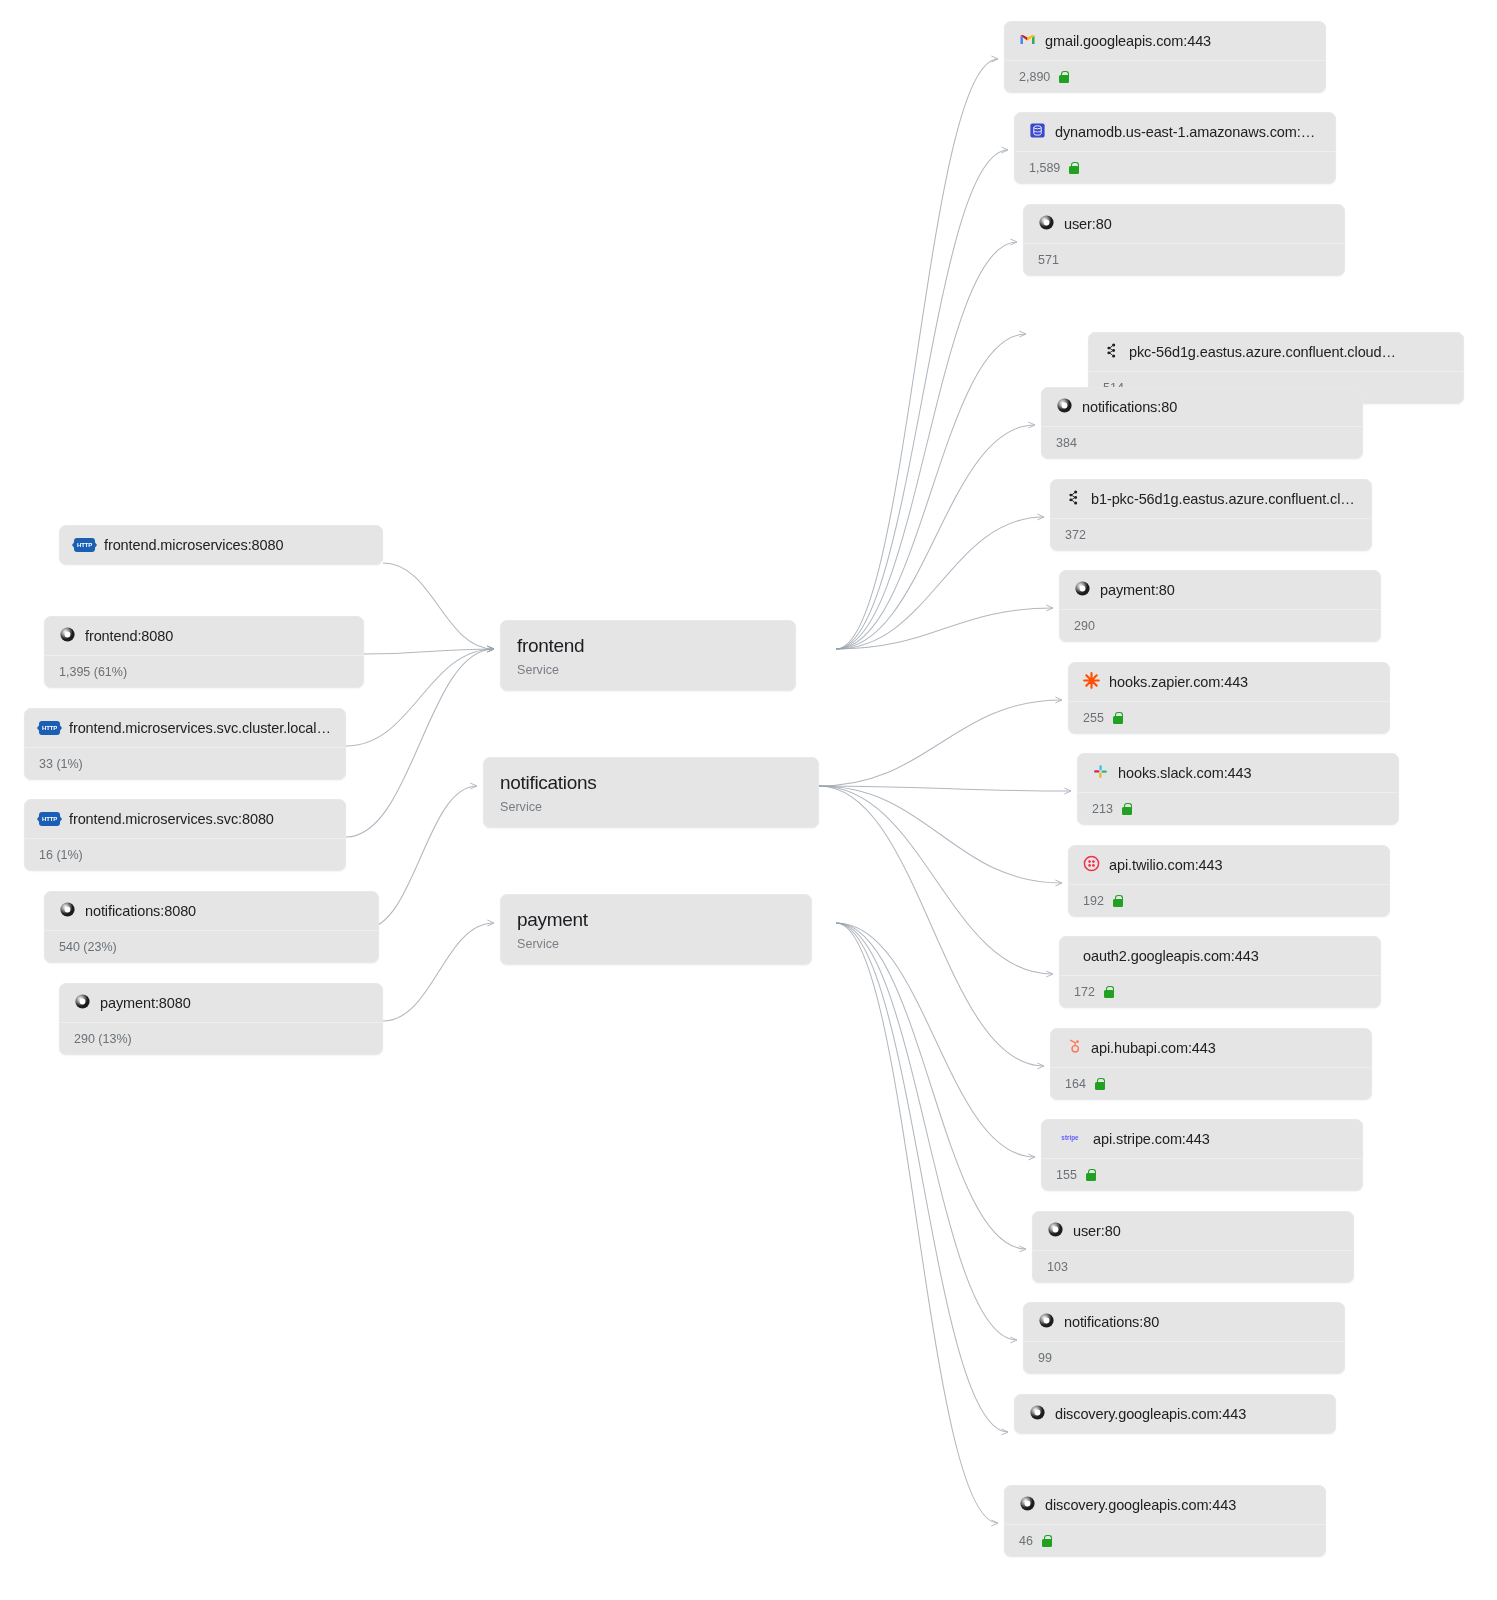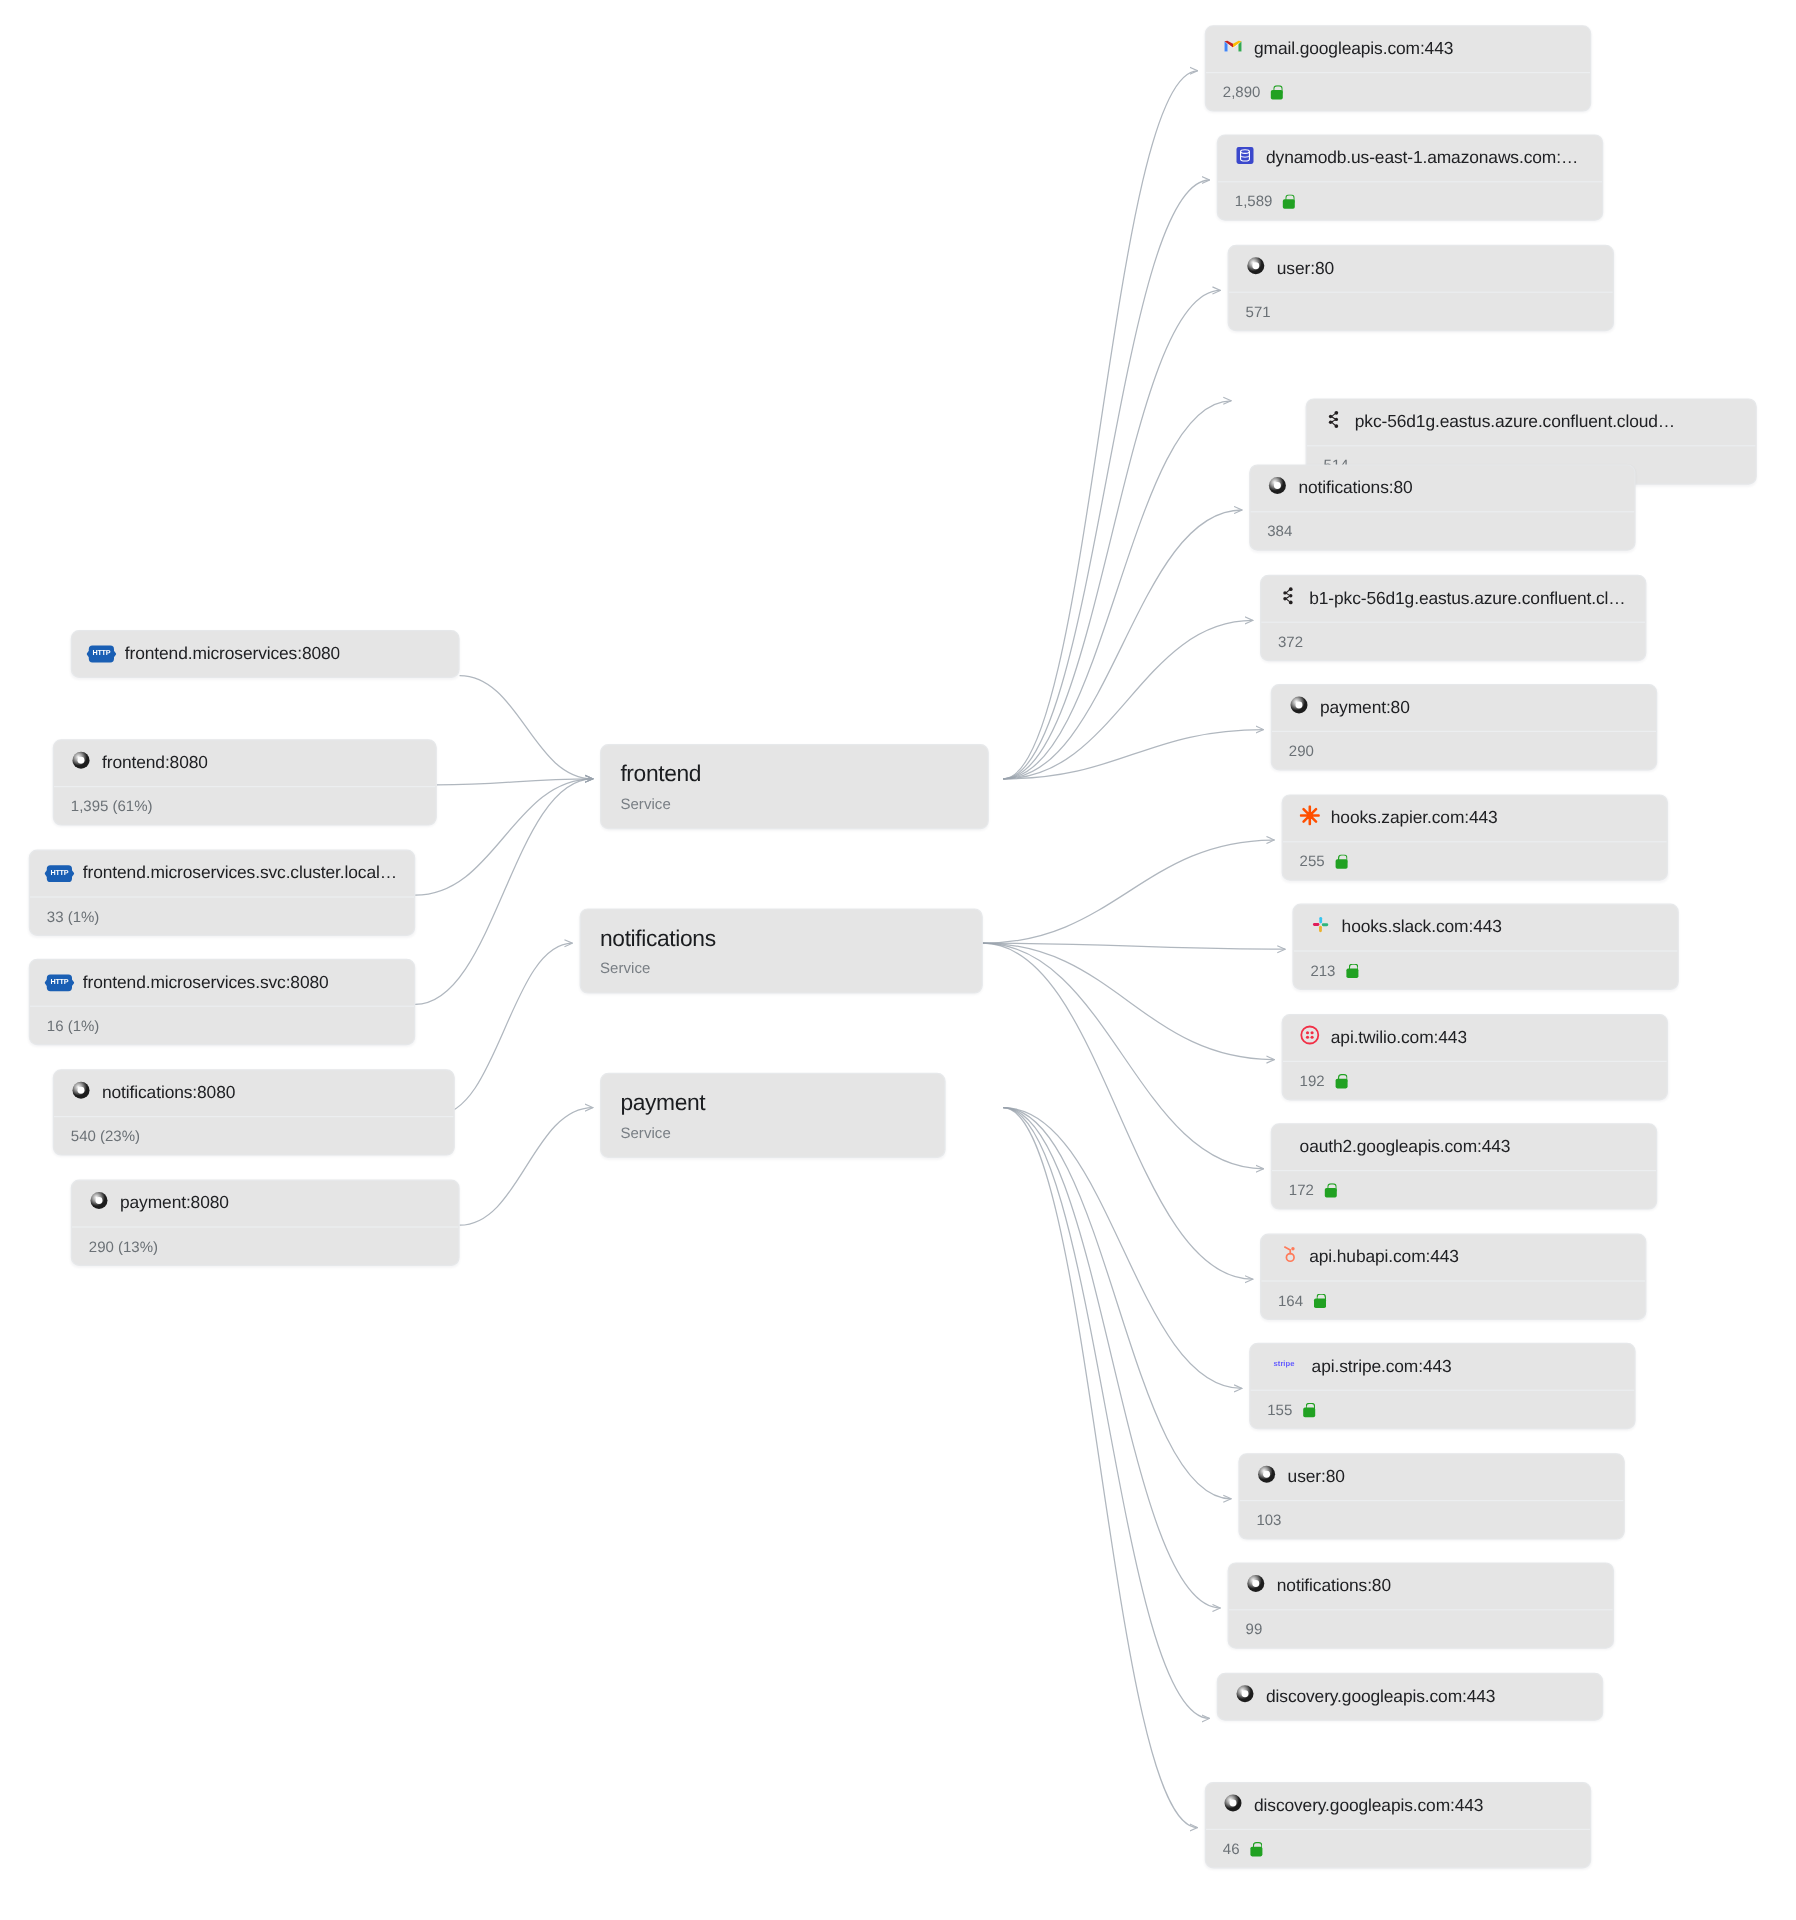--- a/index.html
+++ b/index.html
@@ -241,33 +241,33 @@
               </defs>
               <circle cx="12" cy="12" r="10" fill="url(#rg)"></circle>
               <circle cx="12" cy="12" r="4.1" fill="#ffffff"></circle>
             </svg></span>
           <span class="node-title">payment:8080</span>
         </div>
         <div class="node-foot">
           <span class="node-metric">290 (13%)</span>
         </div>
       </div>
-      <div class="node service" style="left: 500px; top: 620px; width: 324px;">
+      <div class="node service" style="left: 500px; top: 620px; width: 296px;">
         <div class="svc-body">
           <div class="svc-name">frontend</div>
           <div class="svc-kind">Service</div>
         </div>
       </div>
       <div class="node service" style="left: 483px; top: 757px; width: 336px;">
         <div class="svc-body">
           <div class="svc-name">notifications</div>
           <div class="svc-kind">Service</div>
         </div>
       </div>
-      <div class="node service" style="left: 500px; top: 894px; width: 288px;">
+      <div class="node service" style="left: 500px; top: 894px; width: 312px;">
         <div class="svc-body">
           <div class="svc-name">payment</div>
           <div class="svc-kind">Service</div>
         </div>
       </div>
       <div class="node" style="left: 1004px; top: 21px; width: 322px;">
         <div class="node-head">
           <span class="icon"><svg width="17" height="17" viewBox="0 0 24 24">
               <path d="M2 6.2 L12 13.4 L22 6.2 L22 18.2 L18.4 18.2 L18.4 9.6 L12 14.3 L5.6 9.6 L5.6 18.2 L2 18.2 Z" fill="#ffffff"></path>
               <path d="M2 6.2 L2 18.2 L5.6 18.2 L5.6 9.6 Z" fill="#4285f4"></path>

